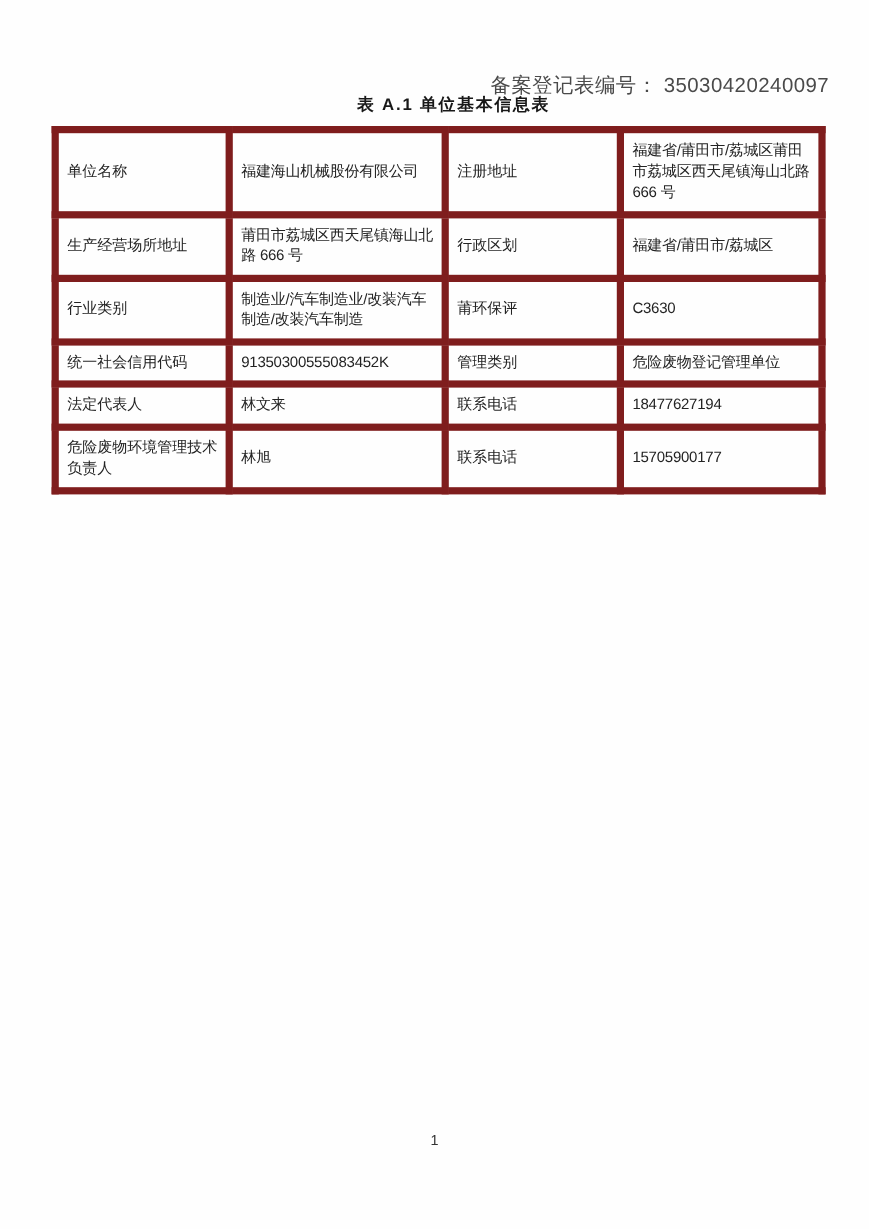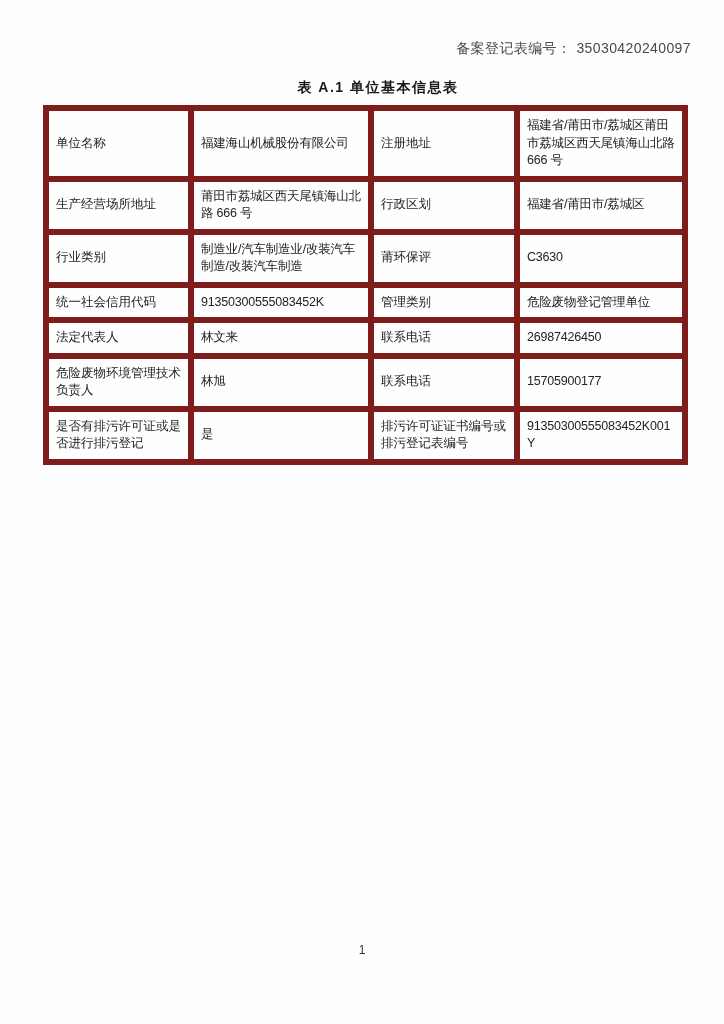--- a/index.html
+++ b/index.html
@@ -7,23 +7,23 @@
     position: relative;
     width: 724px;
     height: 1024px;
     background: #fefefe;
     font-family: "Liberation Sans", sans-serif;
     color: #1f1f1f;
     overflow: hidden;
   }
   .doc-number {
     position: absolute;
-    top: 40px;
+    top: 60px;
     right: 33px;
-    font-size: 14px;
+    font-size: 17px;
     color: #4a4a4a;
     letter-spacing: 0.4px;
     white-space: nowrap;
   }
   .doc-number .num { margin-left: 5px; }
   .doc-title {
     position: absolute;
     top: 63px;
     left: 0;
     width: 100%;
@@ -103,32 +103,26 @@
       <tr>
         <td class="lbl">统一社会信用代码</td>
         <td class="val">91350300555083452K</td>
         <td class="lbl">管理类别</td>
         <td class="val">危险废物登记管理单位</td>
       </tr>
       <tr>
         <td class="lbl">法定代表人</td>
         <td class="val">林文来</td>
         <td class="lbl">联系电话</td>
-        <td class="val">26987426450</td>
+        <td class="val">18477627194</td>
       </tr>
       <tr>
         <td class="lbl">危险废物环境管理技术负责人</td>
         <td class="val">林旭</td>
         <td class="lbl">联系电话</td>
         <td class="val">15705900177</td>
-      </tr>
-      <tr>
-        <td class="lbl">是否有排污许可证或是否进行排污登记</td>
-        <td class="val">是</td>
-        <td class="lbl">排污许可证证书编号或排污登记表编号</td>
-        <td class="val">91350300555083452K001Y</td>
       </tr>
     </tbody>
   </table>
 
   <div class="page-num">1</div>
 
 </div>
 
 </body></html>

